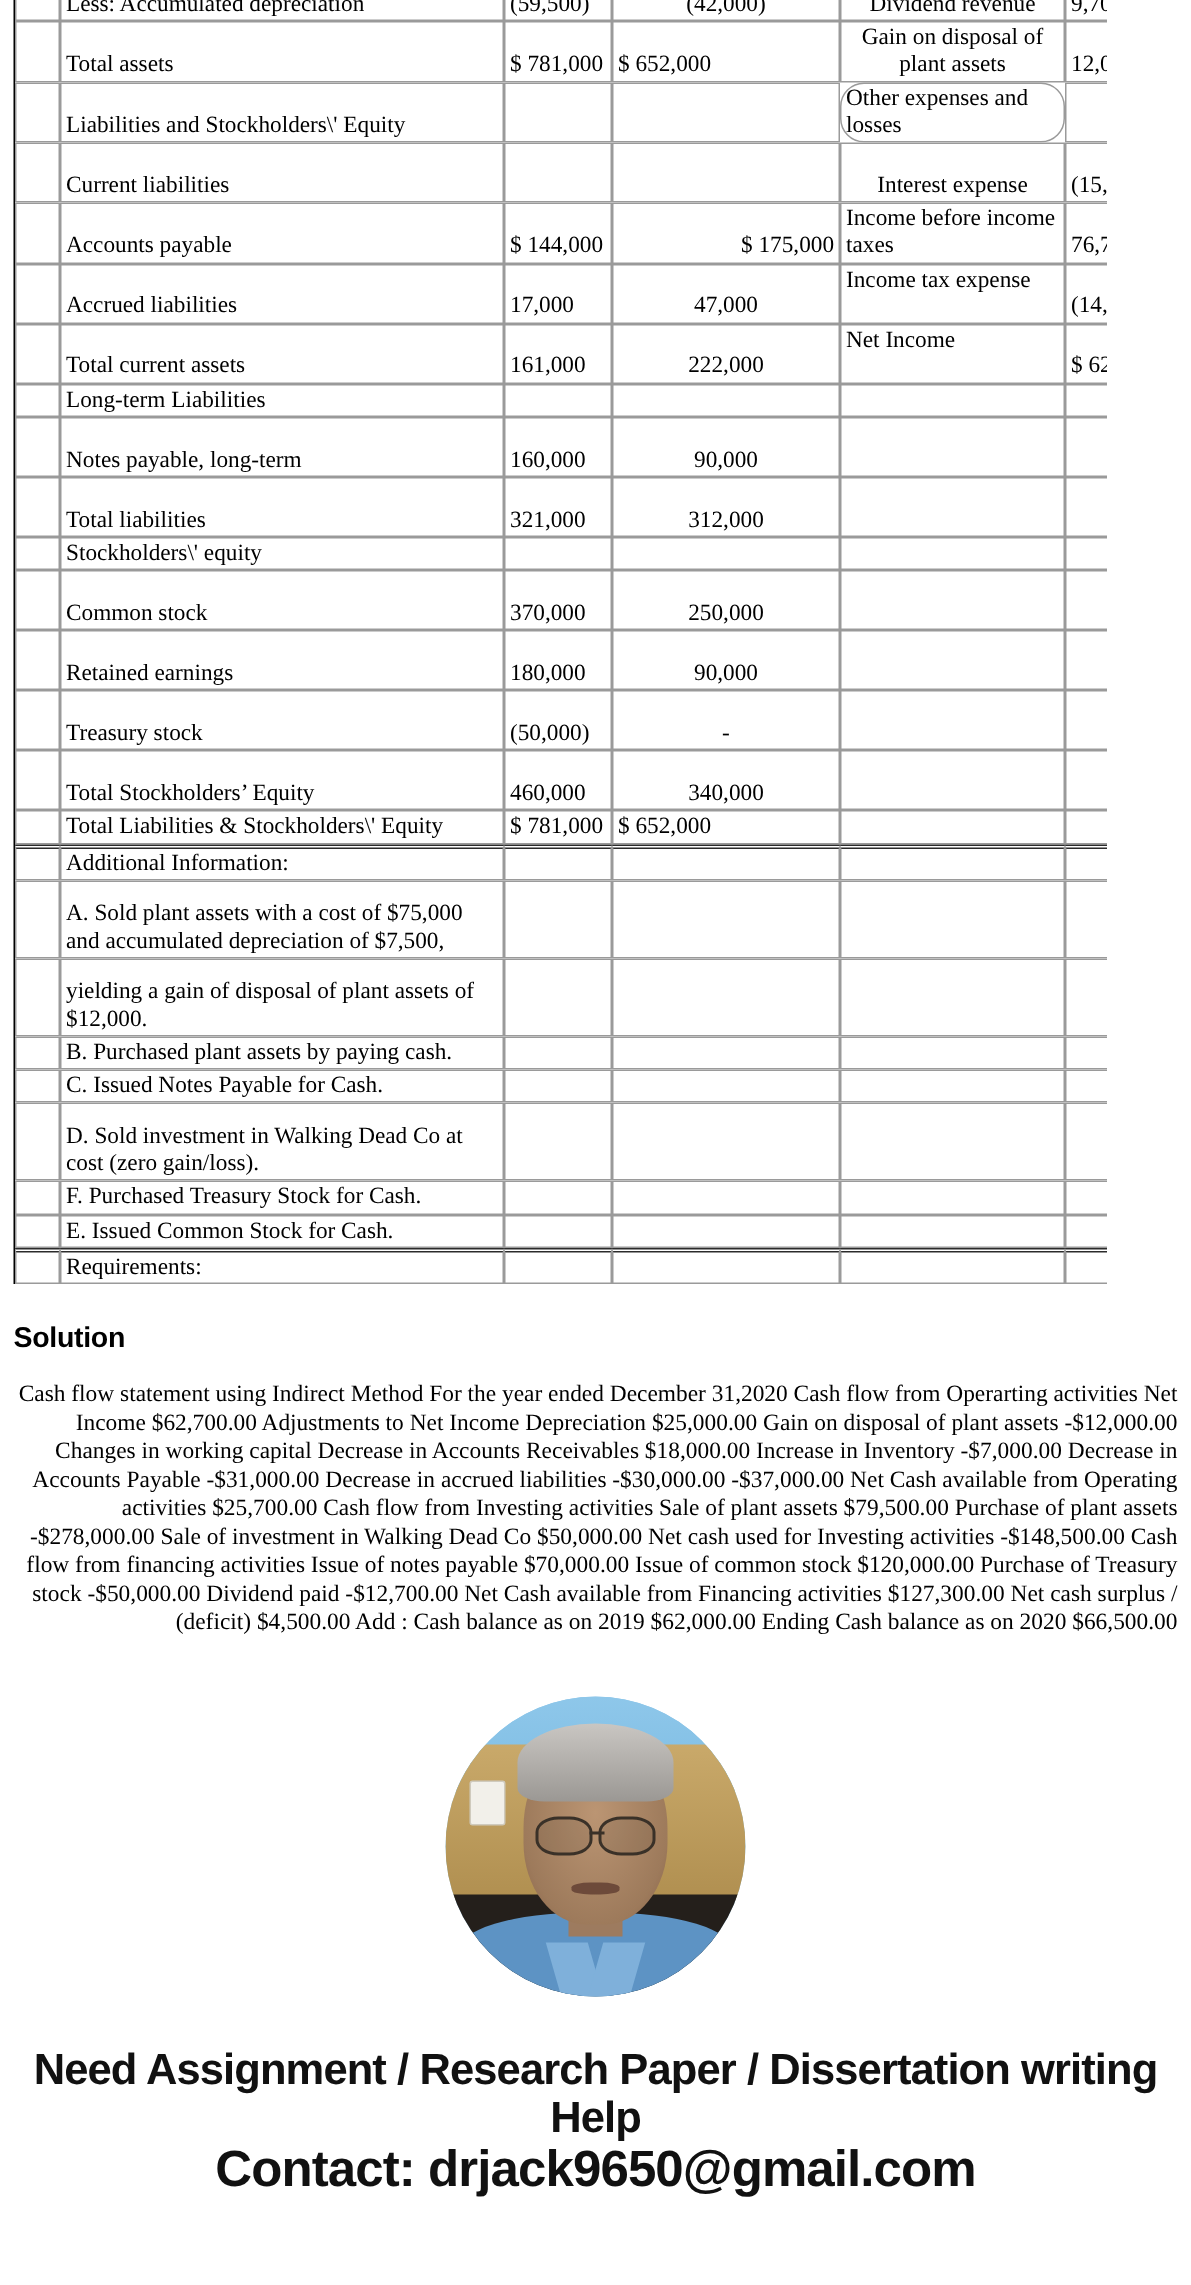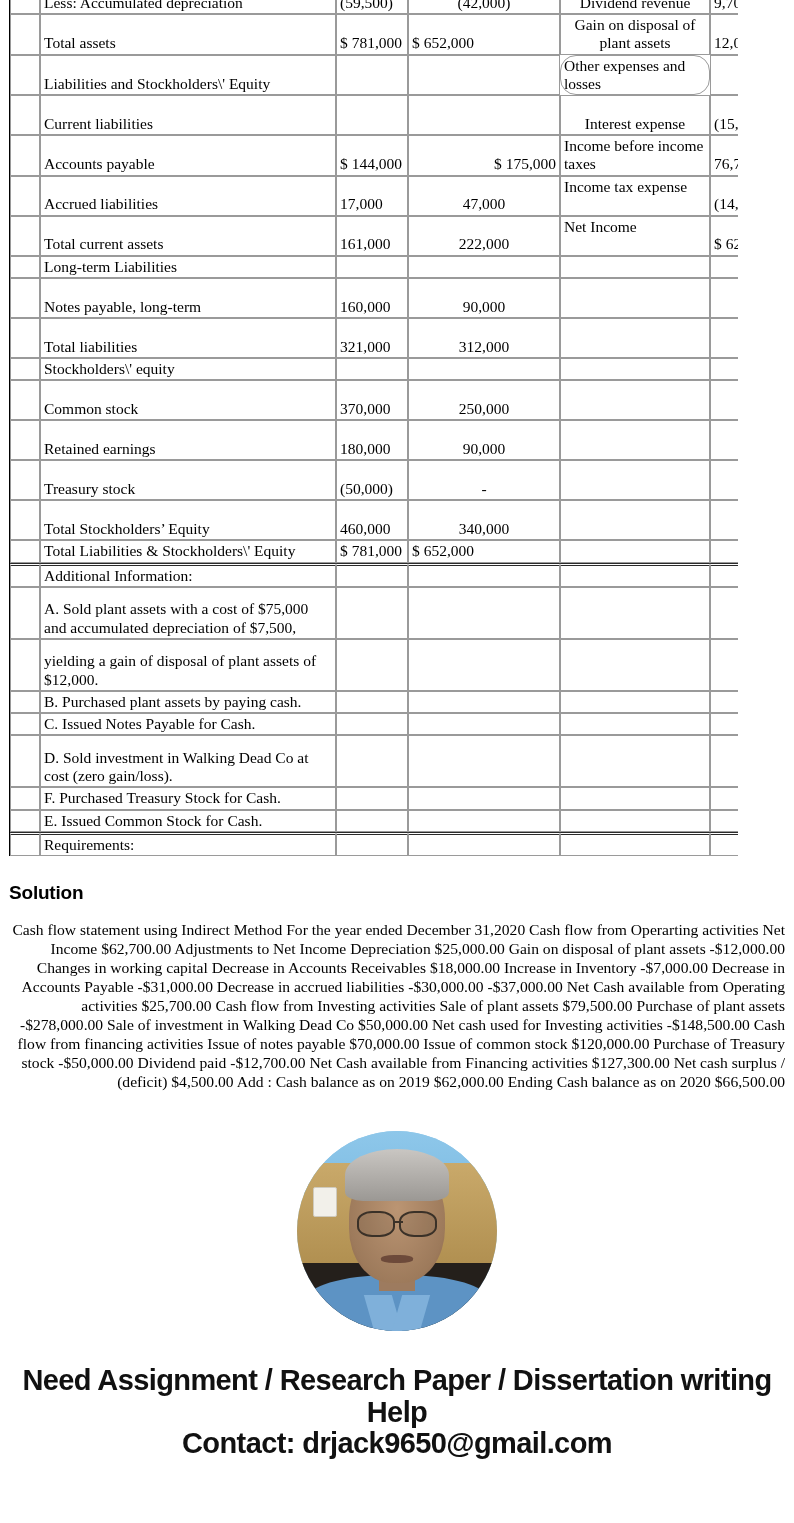--- a/index.html
+++ b/index.html
@@ -137,21 +137,21 @@
   
   .footer {
     margin-top: 34px;
     padding: 0 14px 18px 14px;
     text-align: center;
     font-family: "Liberation Sans", "DejaVu Sans", sans-serif;
     font-weight: bold;
     color: #111111;
   }
   .footer .line1 { font-size: 29px; line-height: 1.08; letter-spacing: -0.6px; }
-  .footer .line2 { font-size: 29px; line-height: 1.08; letter-spacing: -0.6px; }
+  .footer .line2 { font-size: 34px; line-height: 1.08; letter-spacing: -0.6px; }
 </style>
 </head>
 <body>
 
 <div class="page">
 
   <div class="sheet-wrap">
     <table class="sheet">
       <tbody id="sheet-body">
           <tr>

